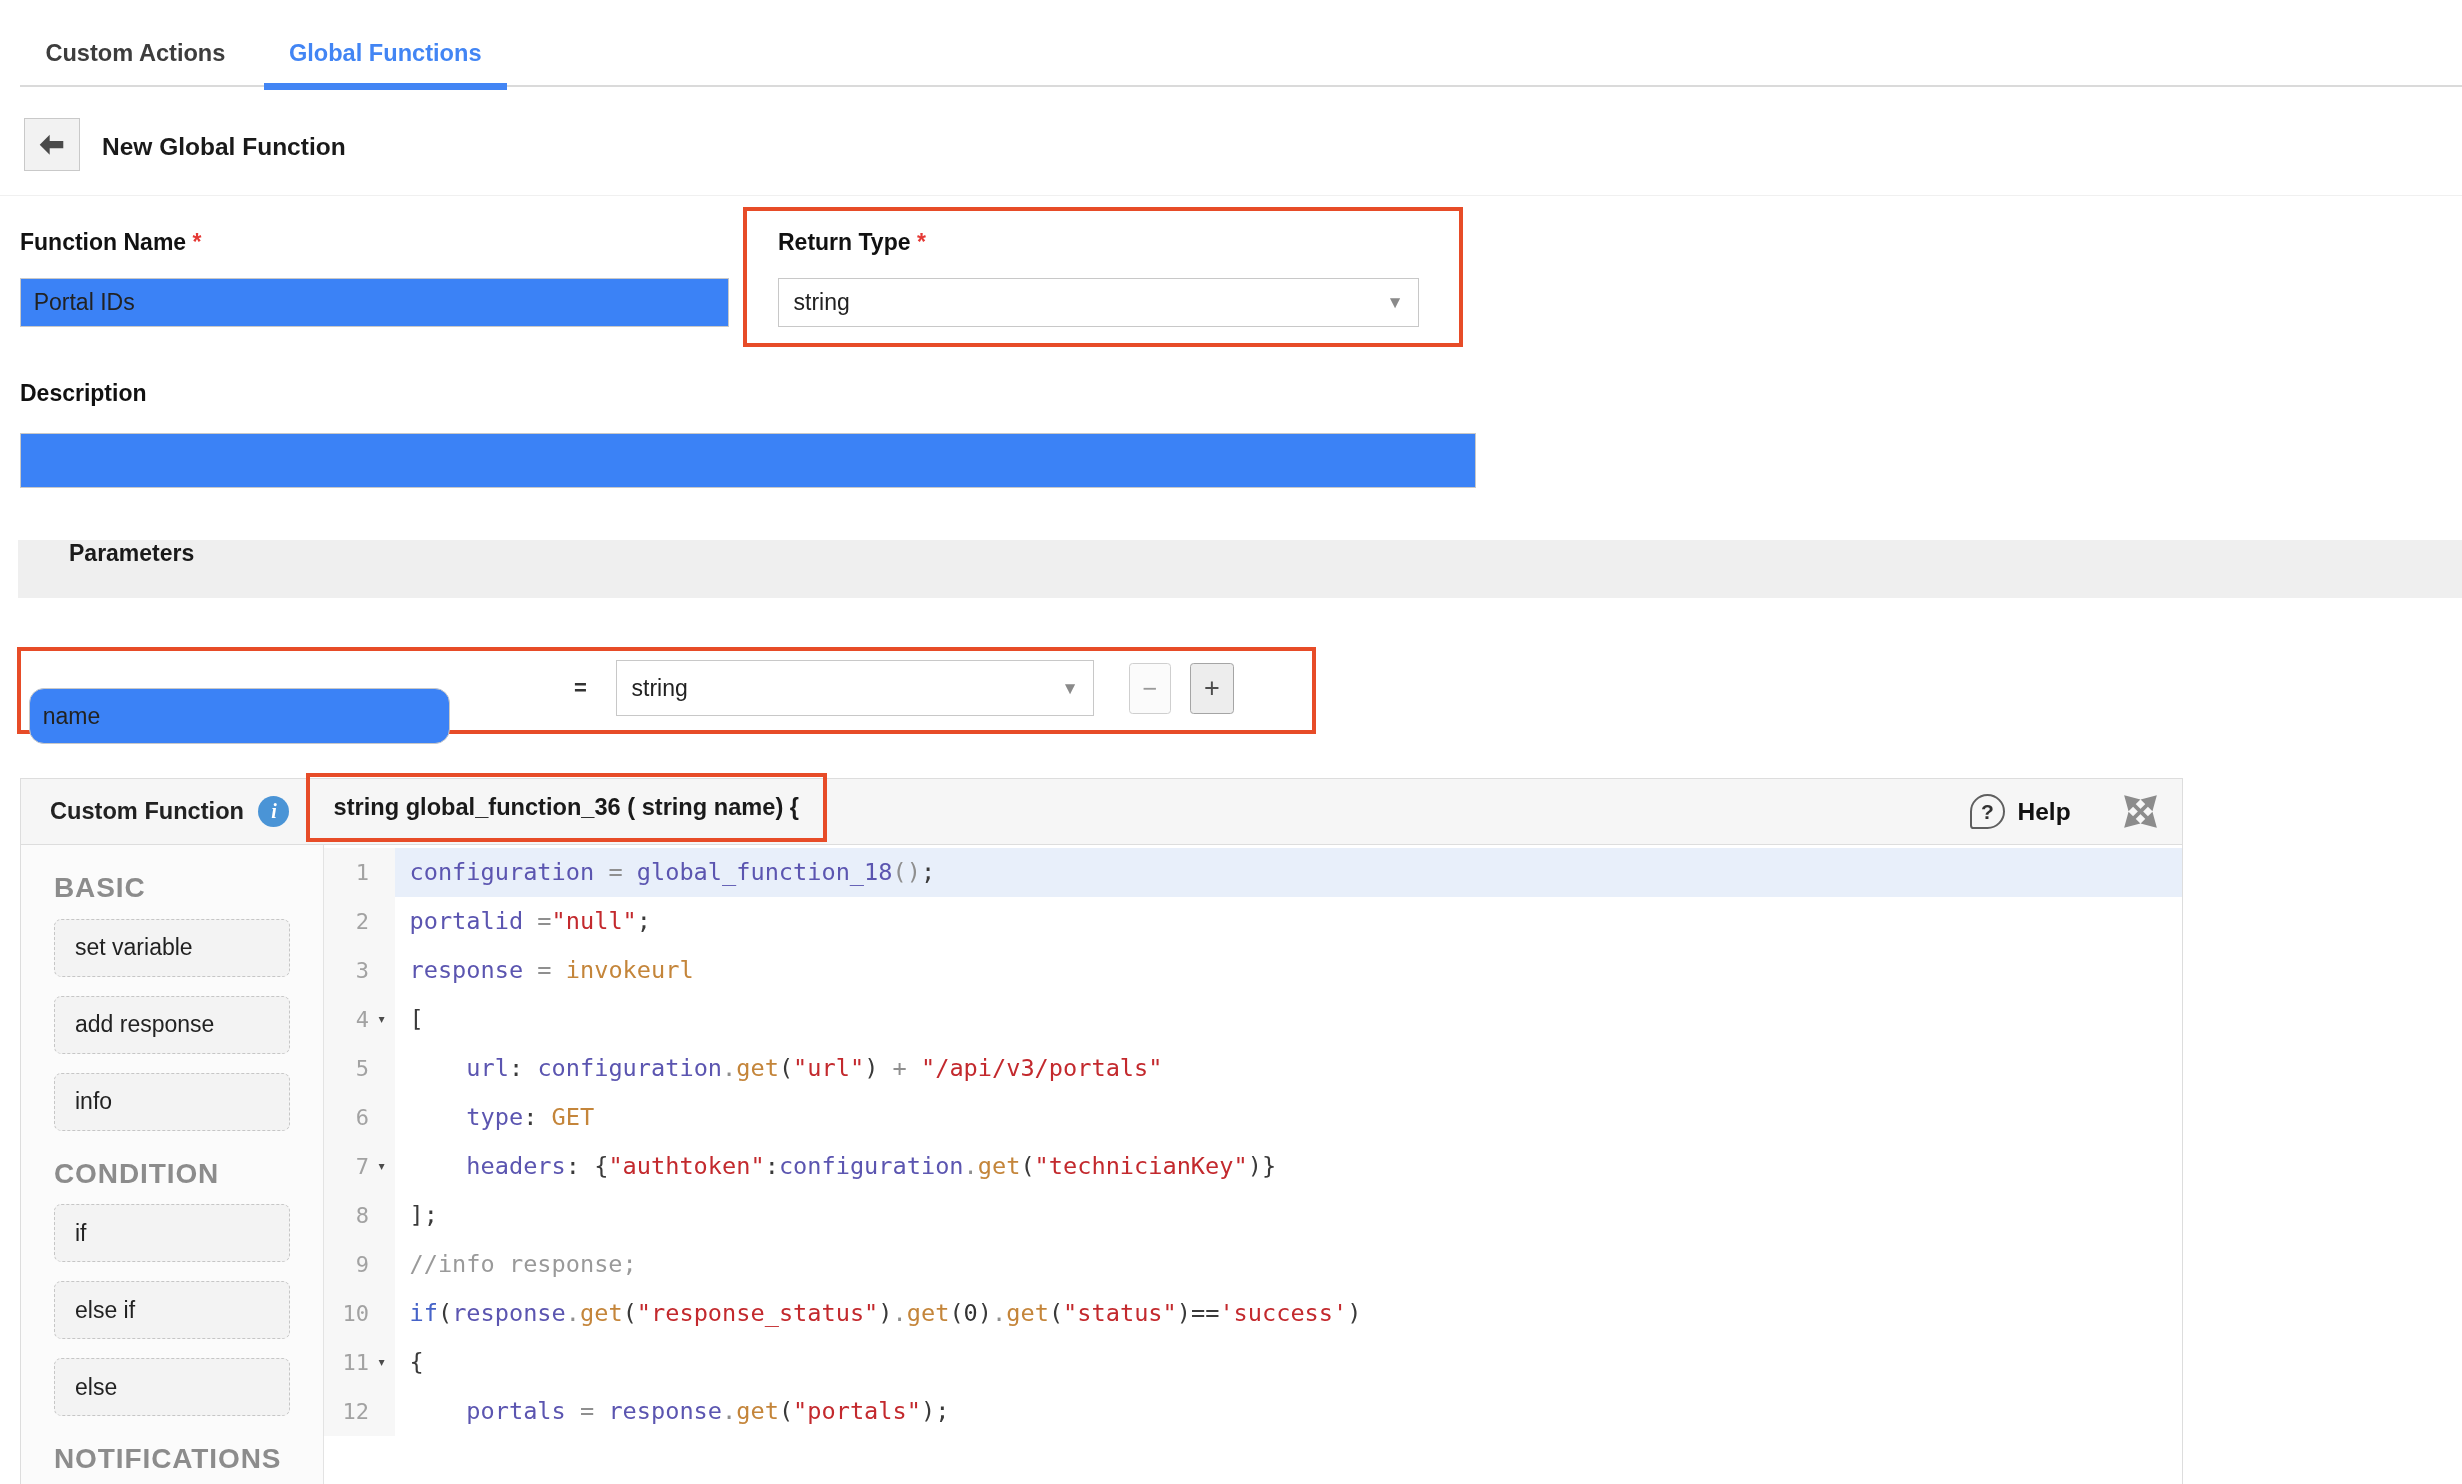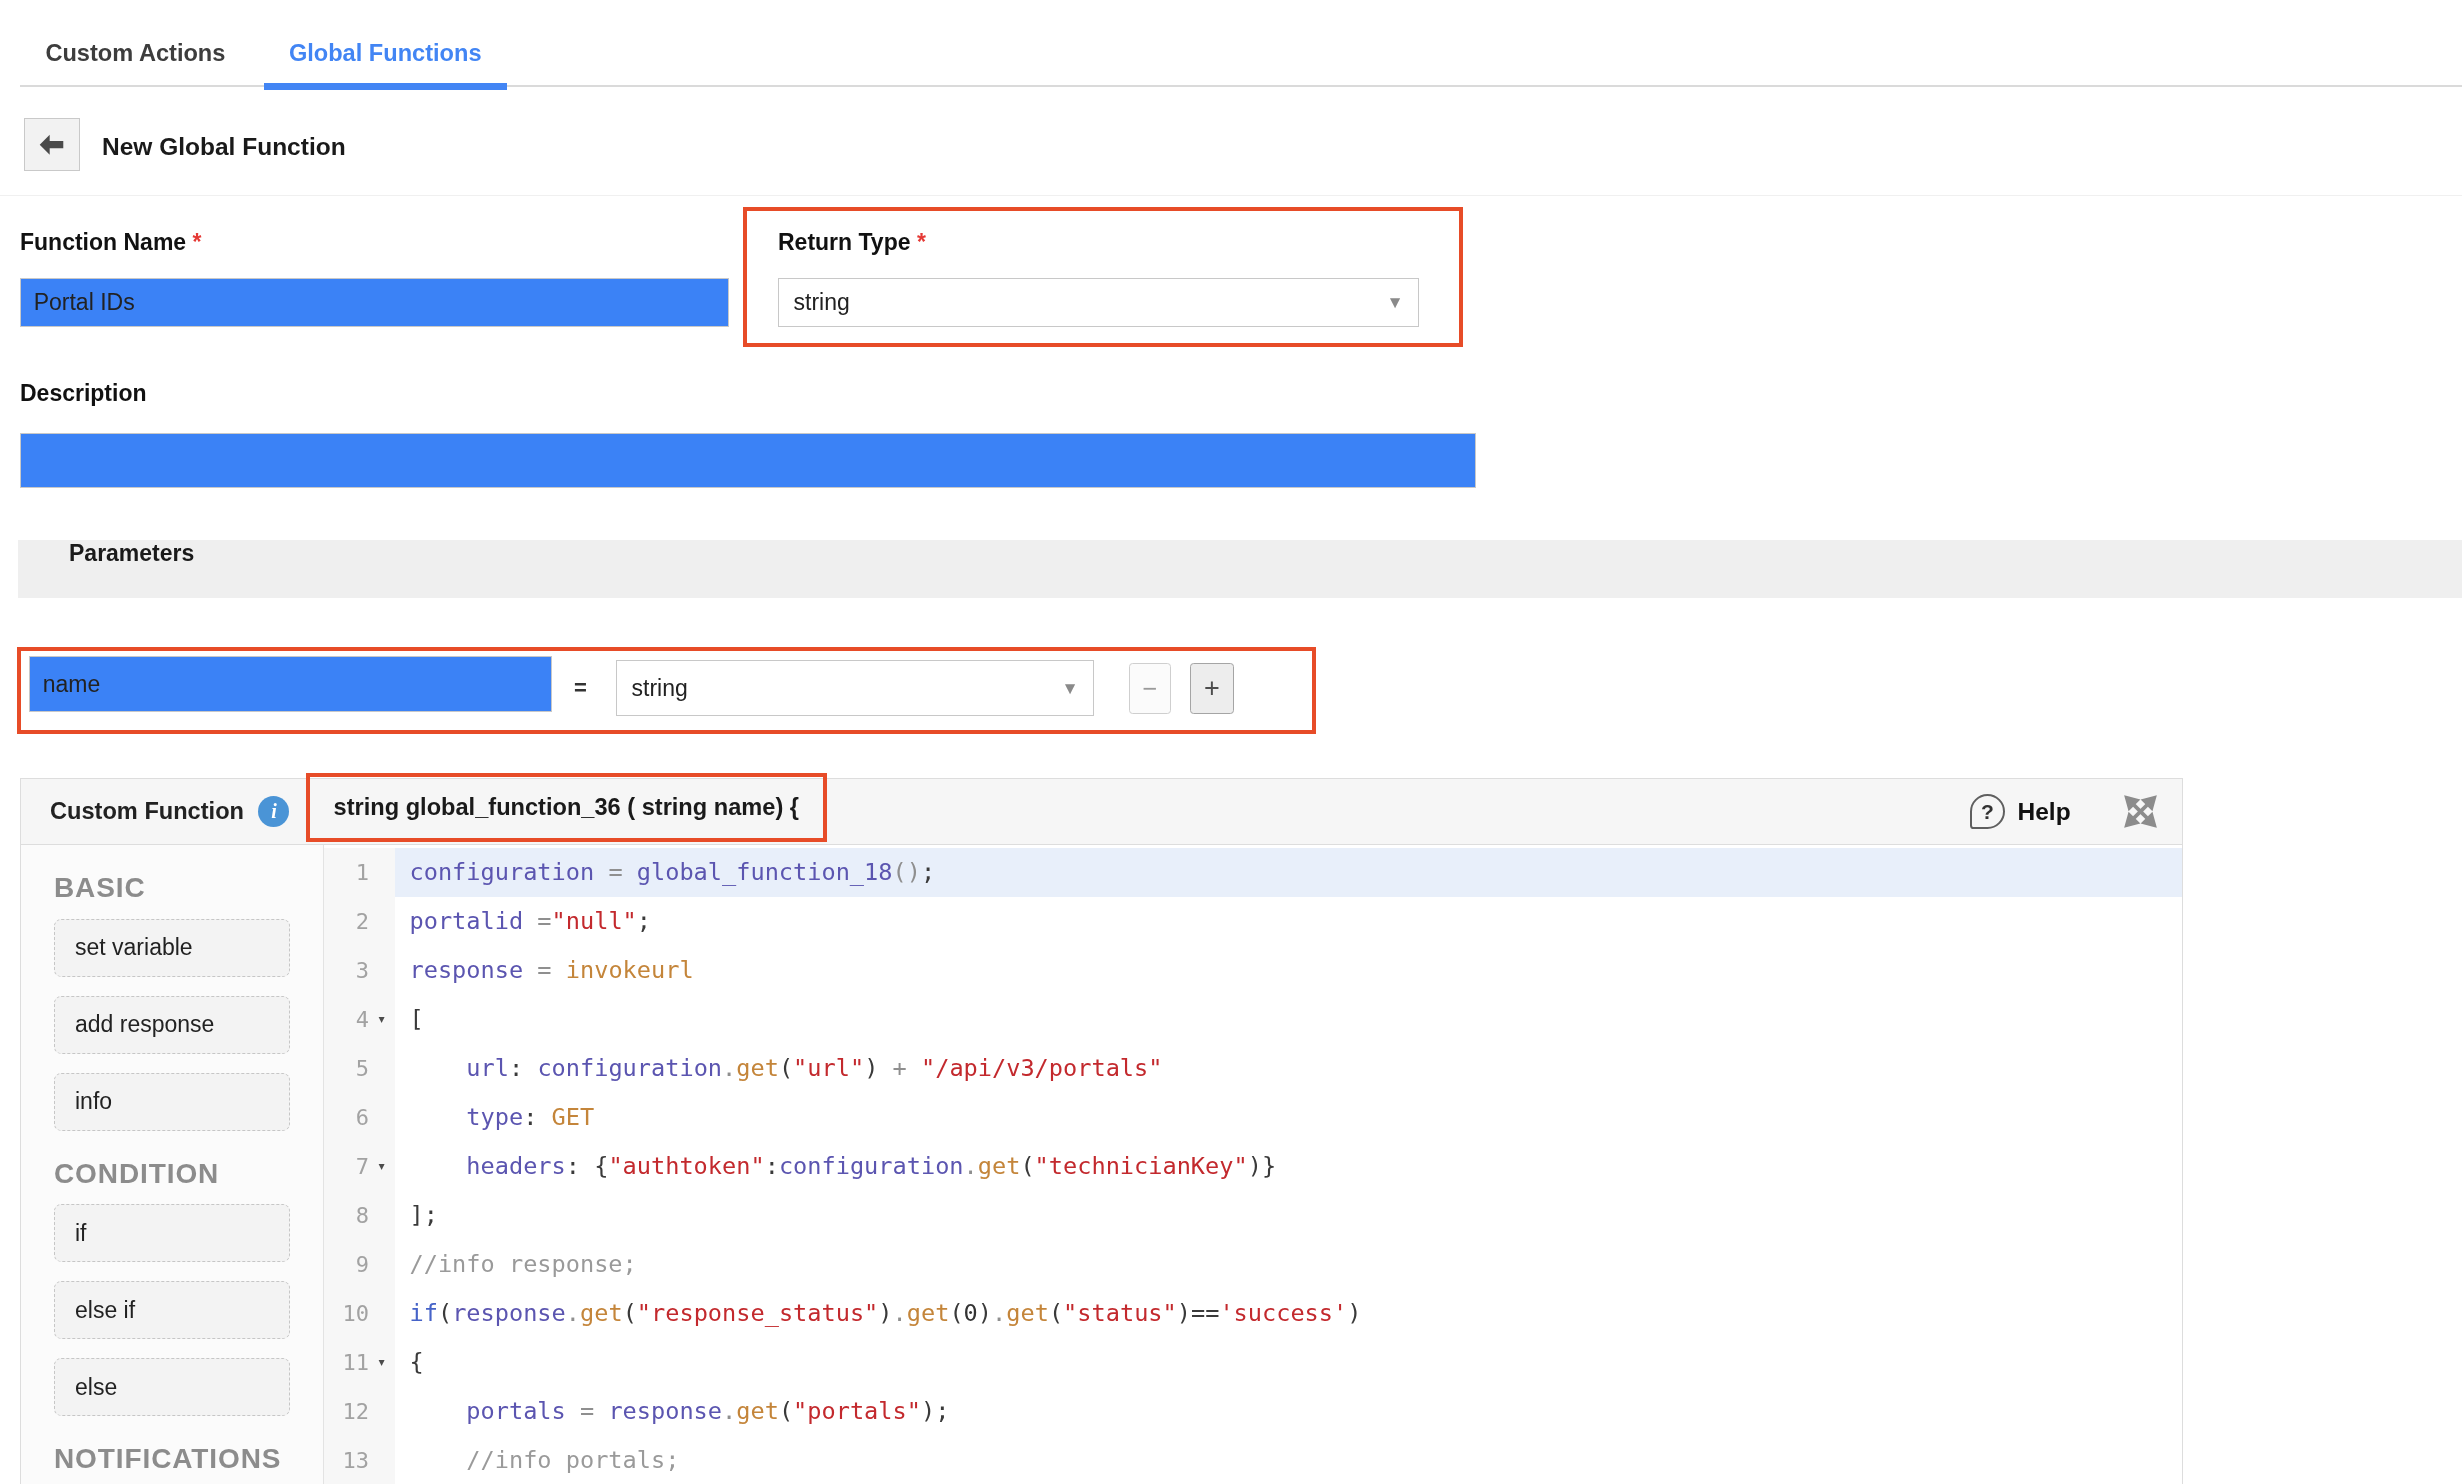--- a/index.html
+++ b/index.html
@@ -119,21 +119,21 @@
   <div class="field-label" style="left:20px;top:380px;">
     <span>Description</span>
   </div>
   <input class="text-input" style="left: 20px; top: 433px; width: 1456px; height: 55px;" value="">
 
   <div class="params-bar">
     <span>Parameters</span>
   </div>
 
   <div class="hl-box" style="left:17.3px;top:647px;width:1299px;height:87px;"></div>
-  <input class="text-input" style="left: 29px; top: 656px; width: 523px; height: 56px;" value="name">
+  <input class="text-input" style="left: 29px; top: 688px; width: 421px; height: 56px; border-radius: 15px;" value="name">
   <div class="eq-sign">=</div>
   <div class="select" style="left:616px;top:660px;width:478px;height:56px;">
     <span>string</span>
     <span class="caret">▼</span>
   </div>
   <button class="mini-btn minus-btn">−</button>
   <button class="mini-btn plus-btn">+</button>
 
   <div class="panel">
     <div class="panel-header">
@@ -250,25 +250,18 @@
             </div>
             <div class="code-content"><span class="tok-pun">{</span></div>
           </div>
           <div class="code-row">
             <div class="gutter">
               <span class="lnum">12</span>
               <span class="fold"></span>
             </div>
             <div class="code-content"><span class="tok-pln">    </span><span class="tok-id">portals</span><span class="tok-op"> = </span><span class="tok-id">response</span><span class="tok-op">.</span><span class="tok-fn">get</span><span class="tok-pun">(</span><span class="tok-str">"portals"</span><span class="tok-pun">);</span></div>
           </div>
-          <div class="code-row">
-            <div class="gutter">
-              <span class="lnum">13</span>
-              <span class="fold"></span>
-            </div>
-            <div class="code-content"><span class="tok-pln">    </span><span class="tok-com">//info portals;</span></div>
-          </div>
         </div>
     </div>
   </div>
 
 </div>
 
 
 </body></html>

